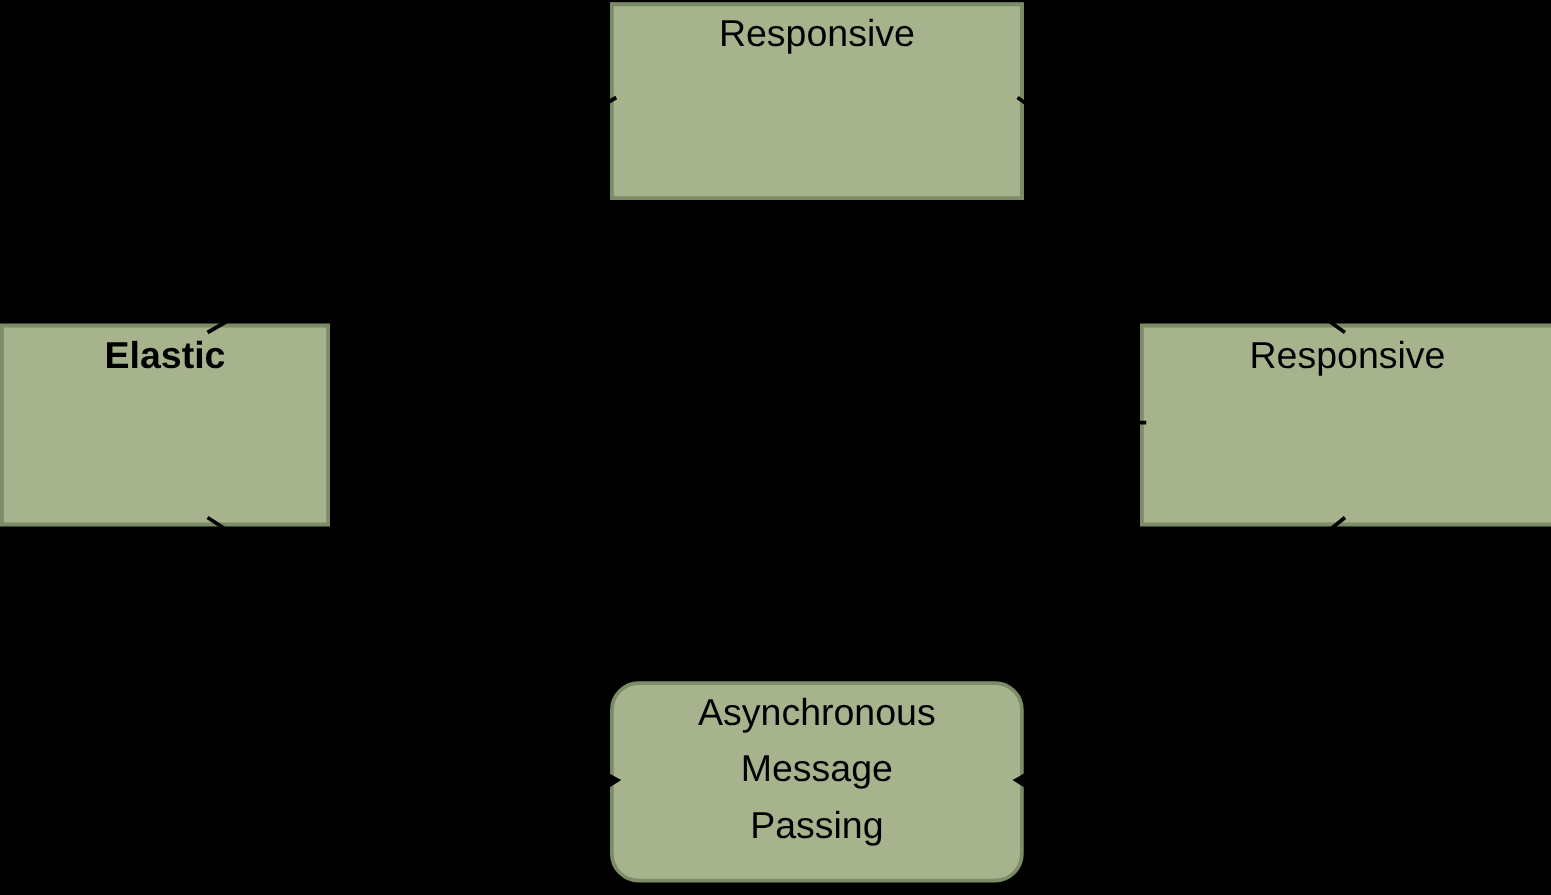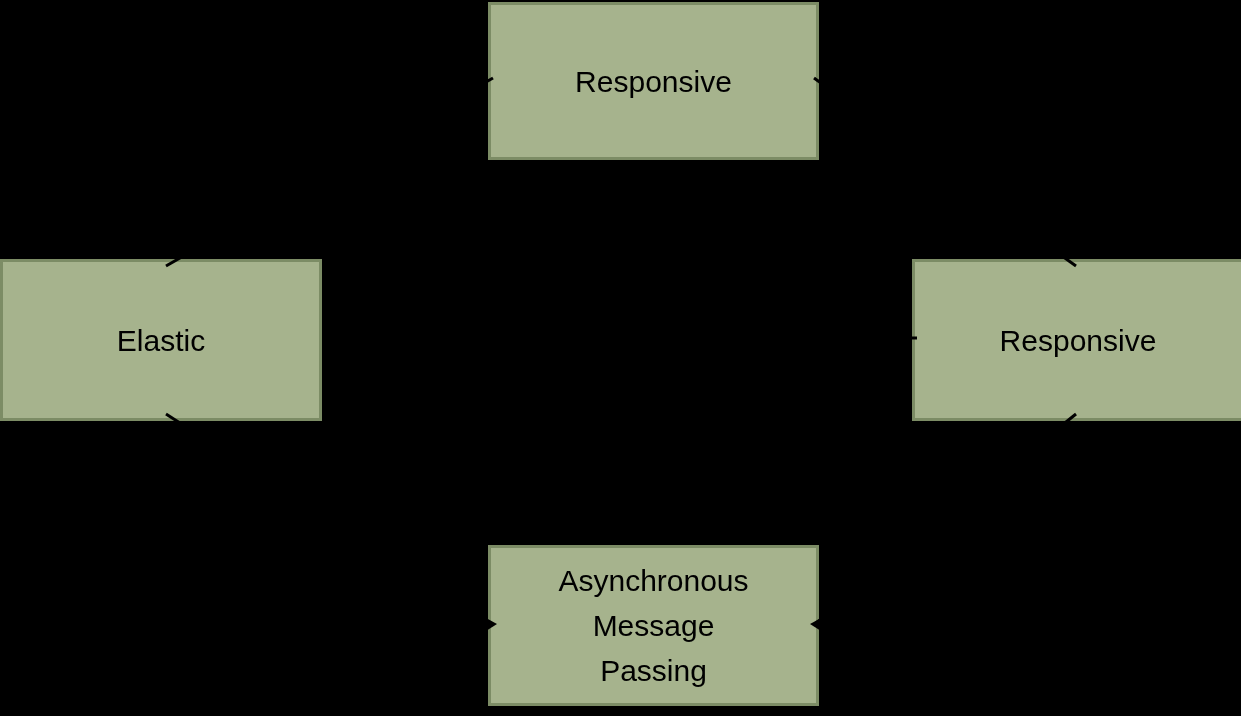--- a/index.html
+++ b/index.html
@@ -14,32 +14,32 @@
     background: var(--bg-color, #000000);
     overflow: hidden;
     font-family: "Liberation Sans", sans-serif;
   }
   .node {
     position: absolute;
     box-sizing: border-box;
     background: var(--node-fill, #A6B38D);
     border: 3px solid var(--node-border, #7C8C65);
     display: flex;
-    align-items: center;
+    align-items: flex-start;
     justify-content: center;
     text-align: center;
     color: var(--text-color, #000000);
     font-size: 30px;
     line-height: 45px;
     z-index: 1;
   }
   #node-responsive { left: 488px; top: 2px;   width: 331px; height: 158px; }
-  #node-elastic    { left: 0px;   top: 259px; width: 322px; height: 162px; }
+  #node-elastic    { left: 0px;   top: 259px; width: 264px; height: 162px; font-weight: bold; }
   #node-resilient  { left: 912px; top: 259px; width: 332px; height: 162px; }
-  #node-async      { left: 488px; top: 545px; width: 331px; height: 161px; }
+  #node-async      { left: 488px; top: 545px; width: 331px; height: 161px; border-radius: 23px; }
   #node-async .node-label { max-width: 218px; }
   .node-label { display: inline-block; }
   #connector-layer {
     position: absolute;
     left: 0; top: 0;
     width: 1241px;
     height: 716px;
     z-index: 2;
     pointer-events: none;
   }

